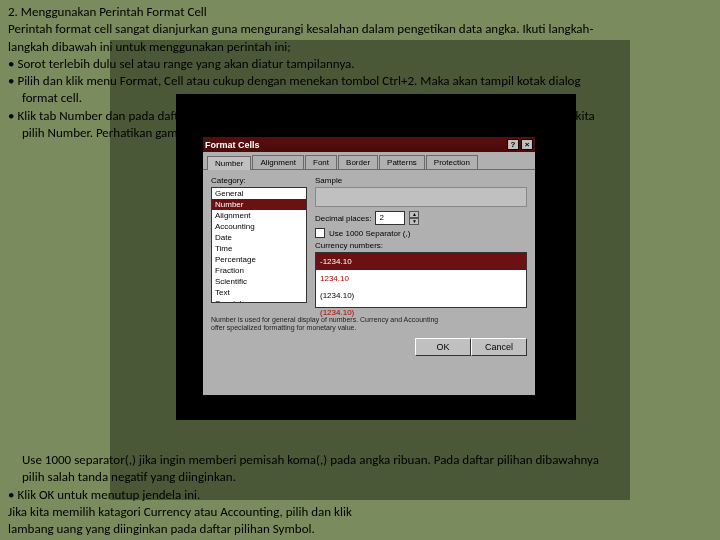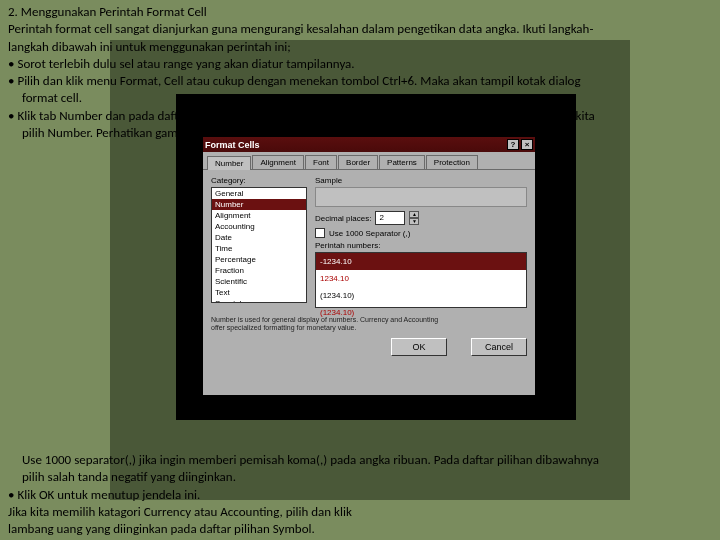--- a/index.html
+++ b/index.html
@@ -122,21 +122,21 @@
   .spin-btn { width: 10px; height: 7px; background: #c0c0c0; border: 1px solid #555; font-size: 5px; line-height:5px; text-align:center; }
   .chk { width: 10px; height: 10px; background: #fff; border: 1px solid #333; }
   .neg-list {
     width: 100%; height: 56px; background: #fff; border: 1px solid #333;
   }
   .neg-list .li-item { padding: 4px 4px; font-size: 8px; }
   .neg-sel { background: #6b1111; color: #fff; }
   .neg-red { color: #a00; }
   .desc { font-size: 7px; color: #222; padding: 4px 8px 0 8px; line-height: 1.15; clear:both; }
   .dlg-btns {
-    display: flex; justify-content: flex-end; gap: 24px;
+    display: flex; justify-content: flex-end; gap: 0;
     padding: 6px 8px 6px 8px;
   }
   .btn {
     width: 56px; height: 18px;
     background: #c0c0c0;
     border-top: 1px solid #fff;
     border-left: 1px solid #fff;
     border-right: 1px solid #333;
     border-bottom: 1px solid #333;
     font-size: 9px;
@@ -147,21 +147,21 @@
 <body>
 
 <div class="page">
   <div class="shadow-frame"></div>
 
   <div class="text-layer">
     <p>2. Menggunakan Perintah Format Cell</p>
     <p>Perintah format cell sangat dianjurkan guna mengurangi kesalahan dalam pengetikan data angka. Ikuti langkah-</p>
     <p>langkah dibawah ini untuk menggunakan perintah ini;</p>
     <p>• Sorot terlebih dulu sel atau range yang akan diatur tampilannya.</p>
-    <p>• Pilih dan klik menu Format, Cell atau cukup dengan menekan tombol Ctrl+6. Maka akan tampil kotak dialog</p>
+    <p>• Pilih dan klik menu Format, Cell atau cukup dengan menekan tombol Ctrl+2. Maka akan tampil kotak dialog</p>
     <p class="indent">format cell.</p>
     <p>• Klik tab Number dan pada daftar pilihan Category, pilih kategori format yang diinginkan. Untuk sementara kita</p>
     <p class="indent">pilih Number. Perhatikan gambar berikut;</p>
 
     <div style="height:310px"></div>
 
     <p class="indent">Use 1000 separator(,) jika ingin memberi pemisah koma(,) pada angka ribuan. Pada daftar pilihan dibawahnya</p>
     <p class="indent">pilih salah tanda negatif yang diinginkan.</p>
     <p>• Klik OK untuk menutup jendela ini.</p>
     <p>Jika kita memilih katagori Currency atau Accounting, pilih dan klik</p>
@@ -217,21 +217,21 @@
             <div class="spin-btn">▲</div>
             <div class="spin-btn">▼</div>
           </div>
         </div>
 
         <div class="row">
           <div class="chk"></div>
           <span class="lbl" style="margin:0">Use 1000 Separator (,)</span>
         </div>
 
-        <span class="lbl">Perintah numbers:</span>
+        <span class="lbl">Currency numbers:</span>
         <div class="neg-list">
           <div class="li-item neg-sel">-1234.10</div>
           <div class="li-item neg-red">1234.10</div>
           <div class="li-item">(1234.10)</div>
           <div class="li-item neg-red">(1234.10)</div>
         </div>
       </div>
     </div>
 
     <div class="desc">

